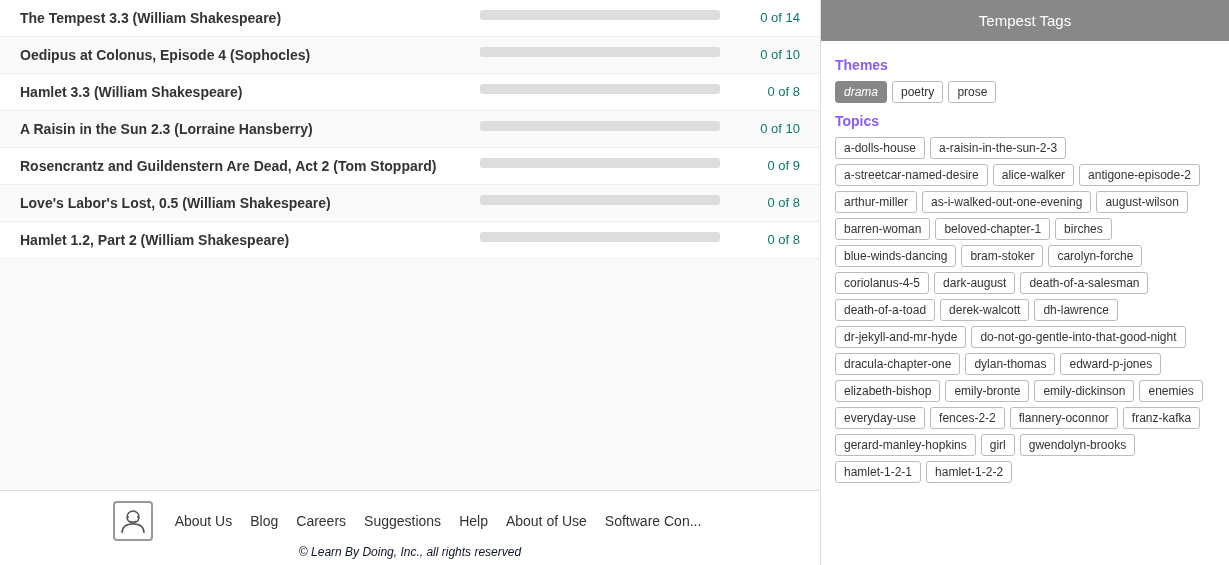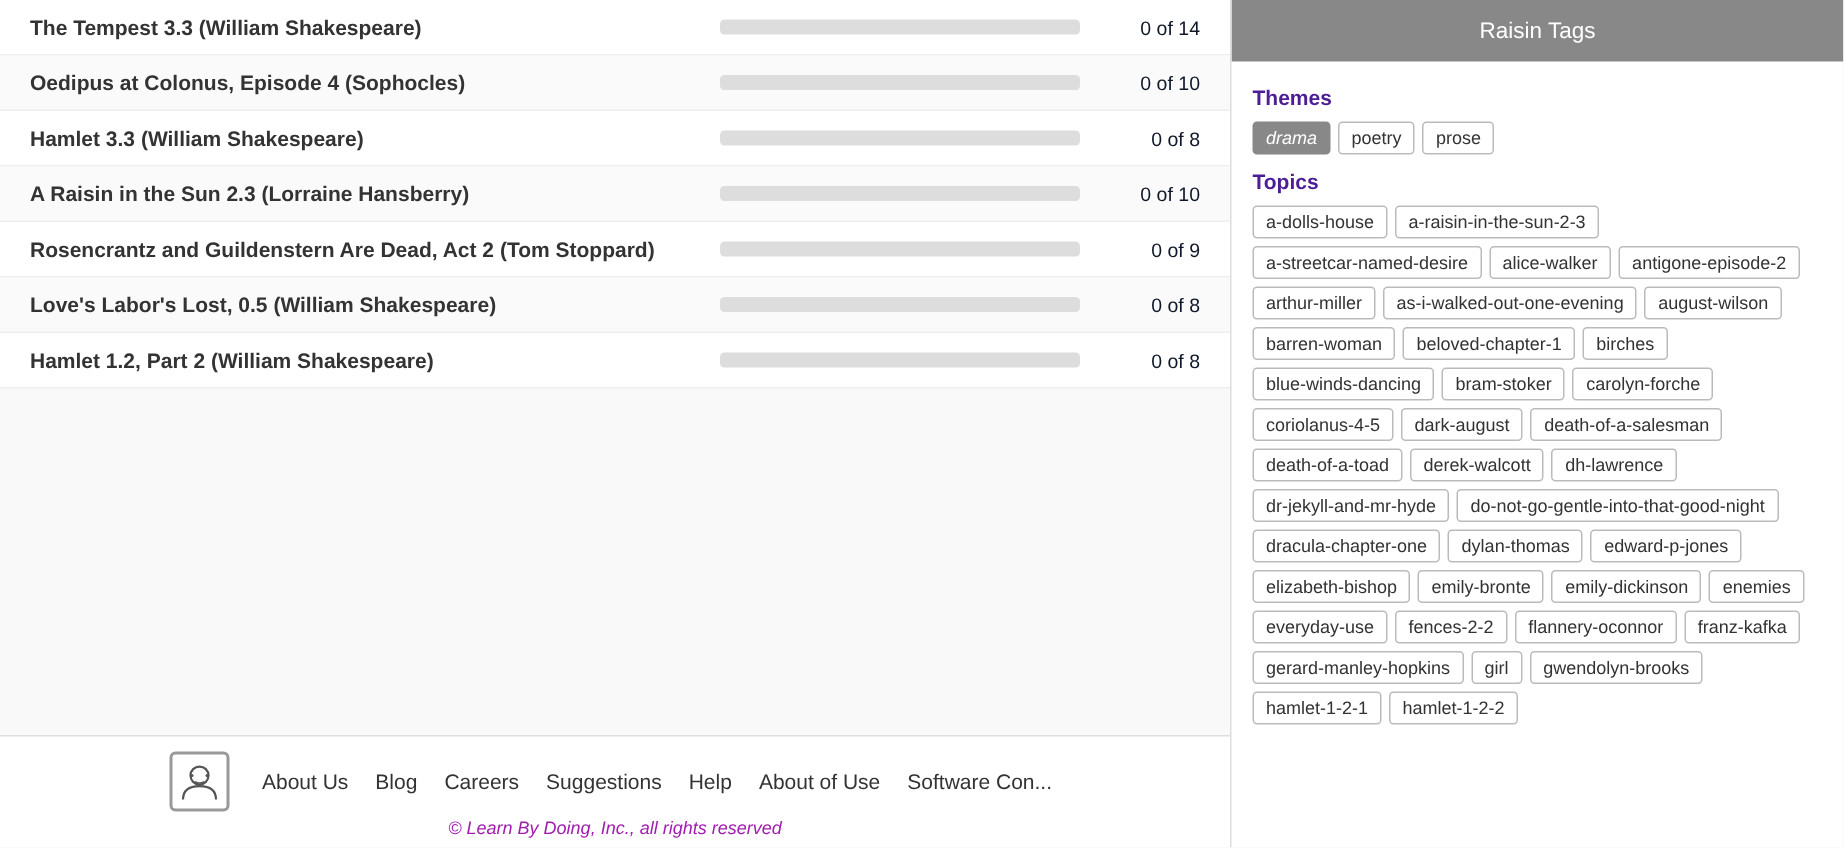--- a/index.html
+++ b/index.html
@@ -23,21 +23,21 @@
 
     .course-list {
       flex: 1;
       padding: 0;
       overflow-y: auto;
       background: #f9f9f9;
     }
 
     .course-row {
       display: flex;
-      align-items: center;
+      align-items: flex-start;
       padding: 10px 20px;
       border-bottom: 1px solid #eee;
       background: #fff;
       gap: 10px;
     }
 
     .course-row:nth-child(even) {
       background: #fafafa;
     }
 
@@ -59,21 +59,21 @@
     .progress-bar-fill {
       height: 100%;
       background: #aaa;
       border-radius: 3px;
     }
 
     .progress-label {
       flex: 0 0 70px;
       text-align: right;
       font-size: 13px;
-      color: #0f172a;
+      color: #0f766e;
       white-space: nowrap;
     }
 
     
     .footer {
       background: #fff;
       border-top: 1px solid #ddd;
       padding: 10px 0 6px;
       text-align: center;
     }
@@ -104,21 +104,21 @@
 
     .footer-link {
       color: #333;
       text-decoration: none;
       font-size: 14px;
       padding: 0 6px;
     }
 
     .footer-copyright {
       font-size: 12px;
-      color: #a21caf;
+      color: #0f172a;
       font-style: italic;
     }
 
     
     .right-panel {
       flex: 1;
       background: #fff;
       border-left: 1px solid #ddd;
       display: flex;
       flex-direction: column;
@@ -136,21 +136,21 @@
 
     .tags-content {
       flex: 1;
       overflow-y: auto;
       padding: 12px 14px;
     }
 
     .section-label {
       font-size: 14px;
       font-weight: bold;
-      color: #4c1d95;
+      color: #8b5cf6;
       margin-bottom: 8px;
       margin-top: 4px;
     }
 
     .tags-row {
       display: flex;
       flex-wrap: wrap;
       gap: 5px;
       margin-bottom: 10px;
     }
@@ -245,21 +245,21 @@
       <a class="footer-link">Suggestions</a>
       <a class="footer-link">Help</a>
       <a class="footer-link">About of Use</a>
       <a class="footer-link">Software Con...</a>
     </div>
     <div class="footer-copyright">© Learn By Doing, Inc., all rights reserved</div>
   </div>
 </div>
 
 <div class="right-panel">
-  <div class="right-panel-header">Raisin Tags</div>
+  <div class="right-panel-header">Tempest Tags</div>
   <div class="tags-content">
     <div class="section-label">Themes</div>
     <div class="tags-row" id="themes-row">
         <span class="tag selected">drama</span>
         <span class="tag">poetry</span>
         <span class="tag">prose</span>
       </div>
     <div class="section-label">Topics</div>
     <div class="tags-row" id="topics-row">
         <span class="tag">a-dolls-house</span>

